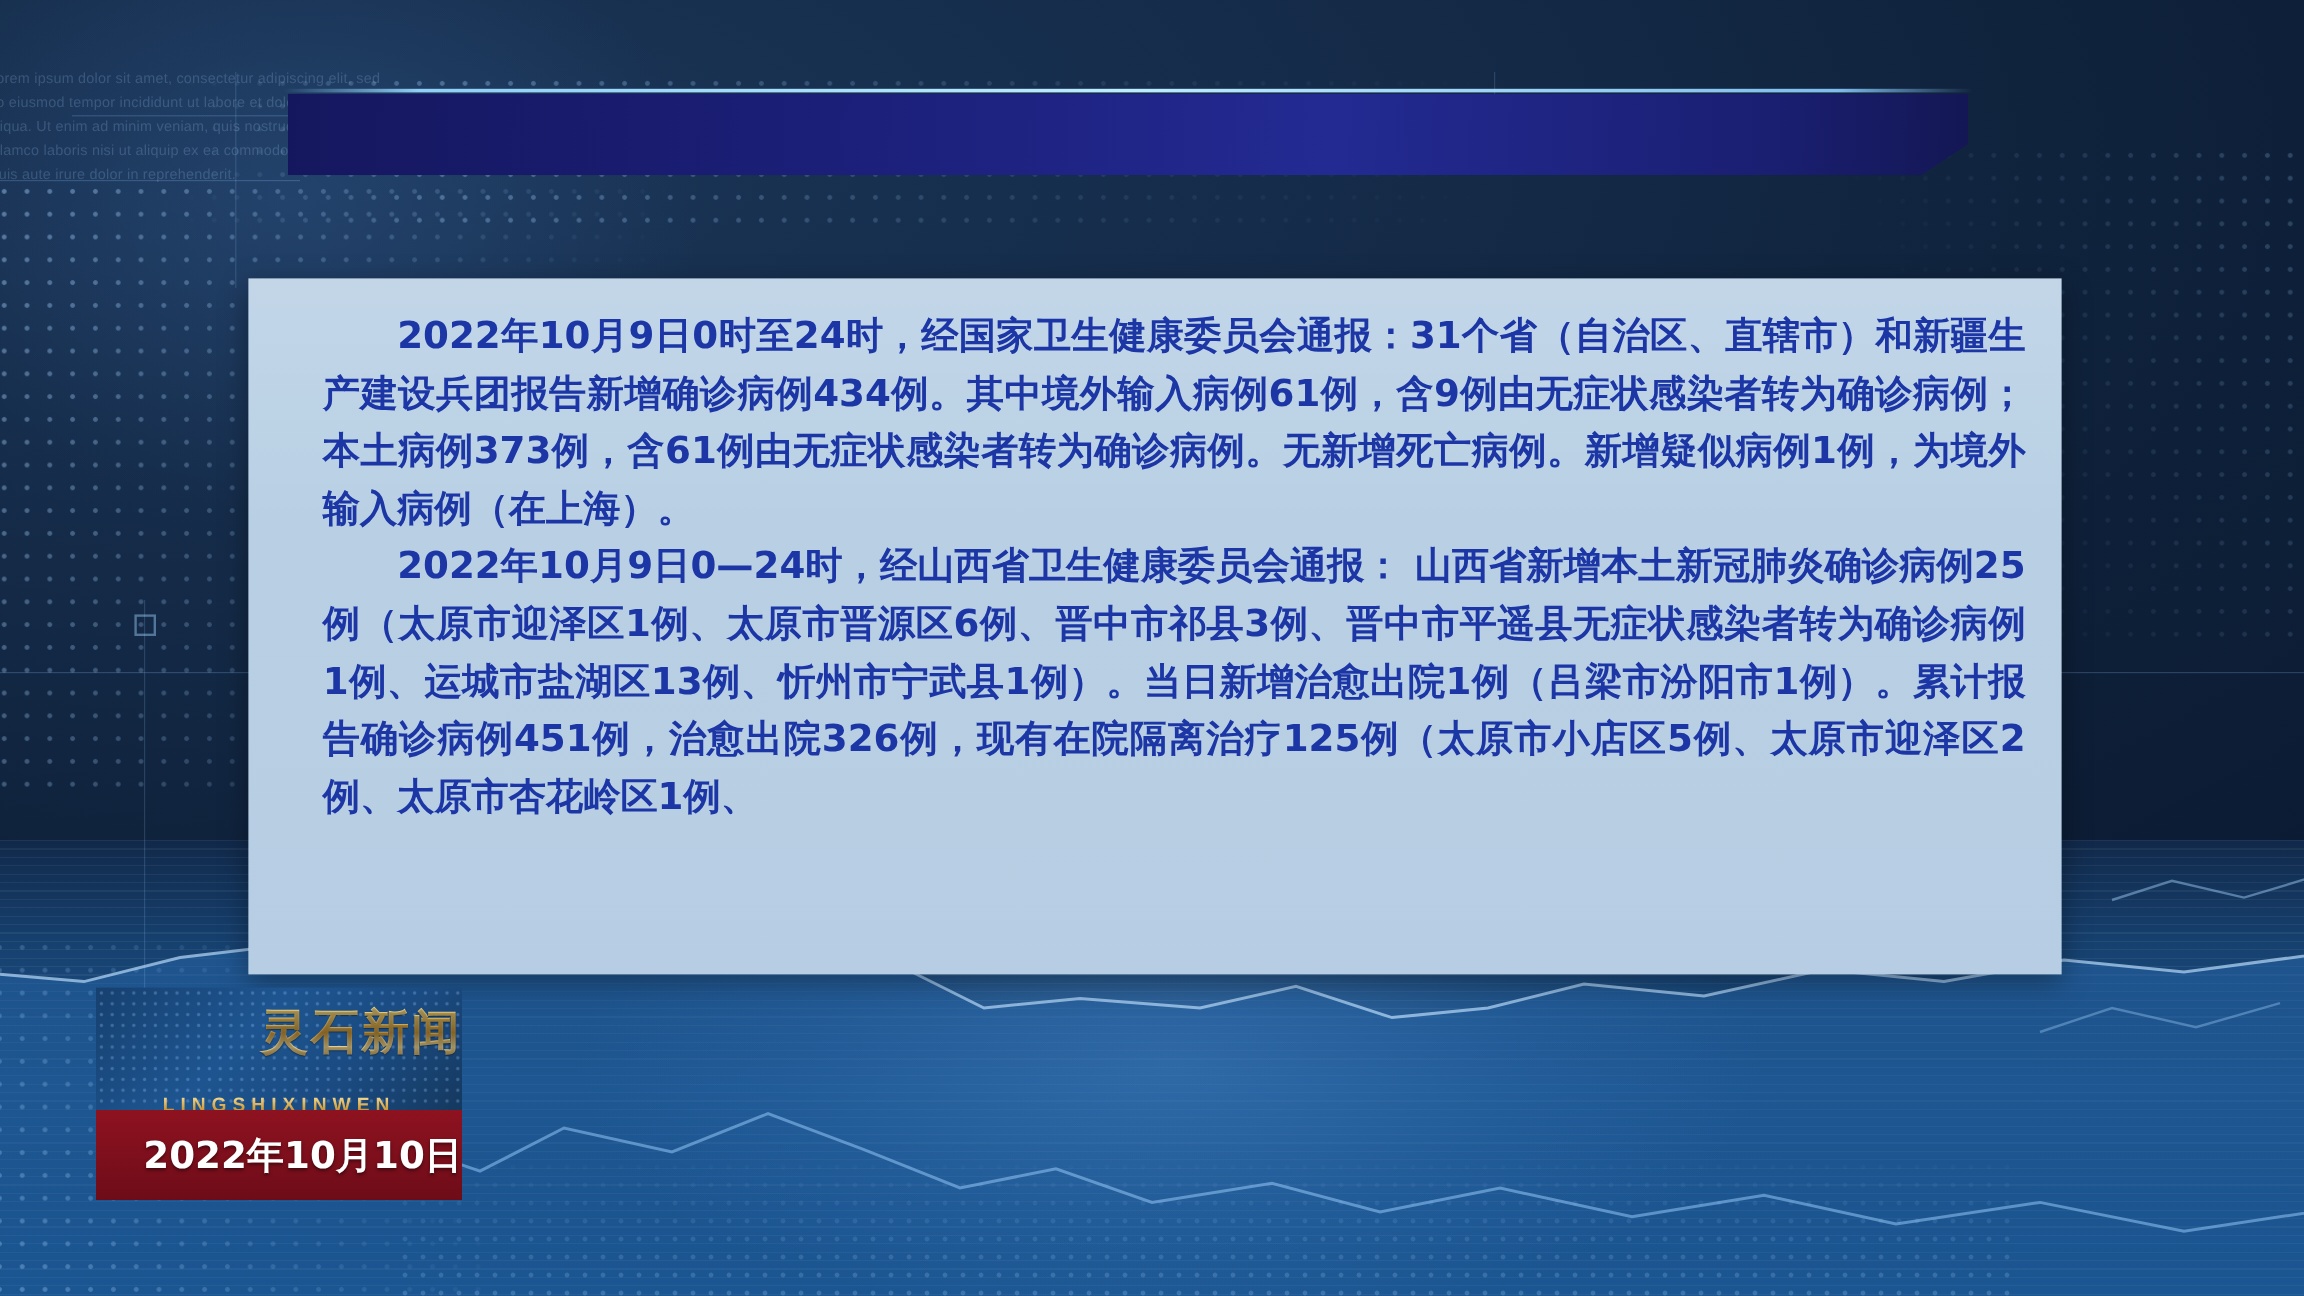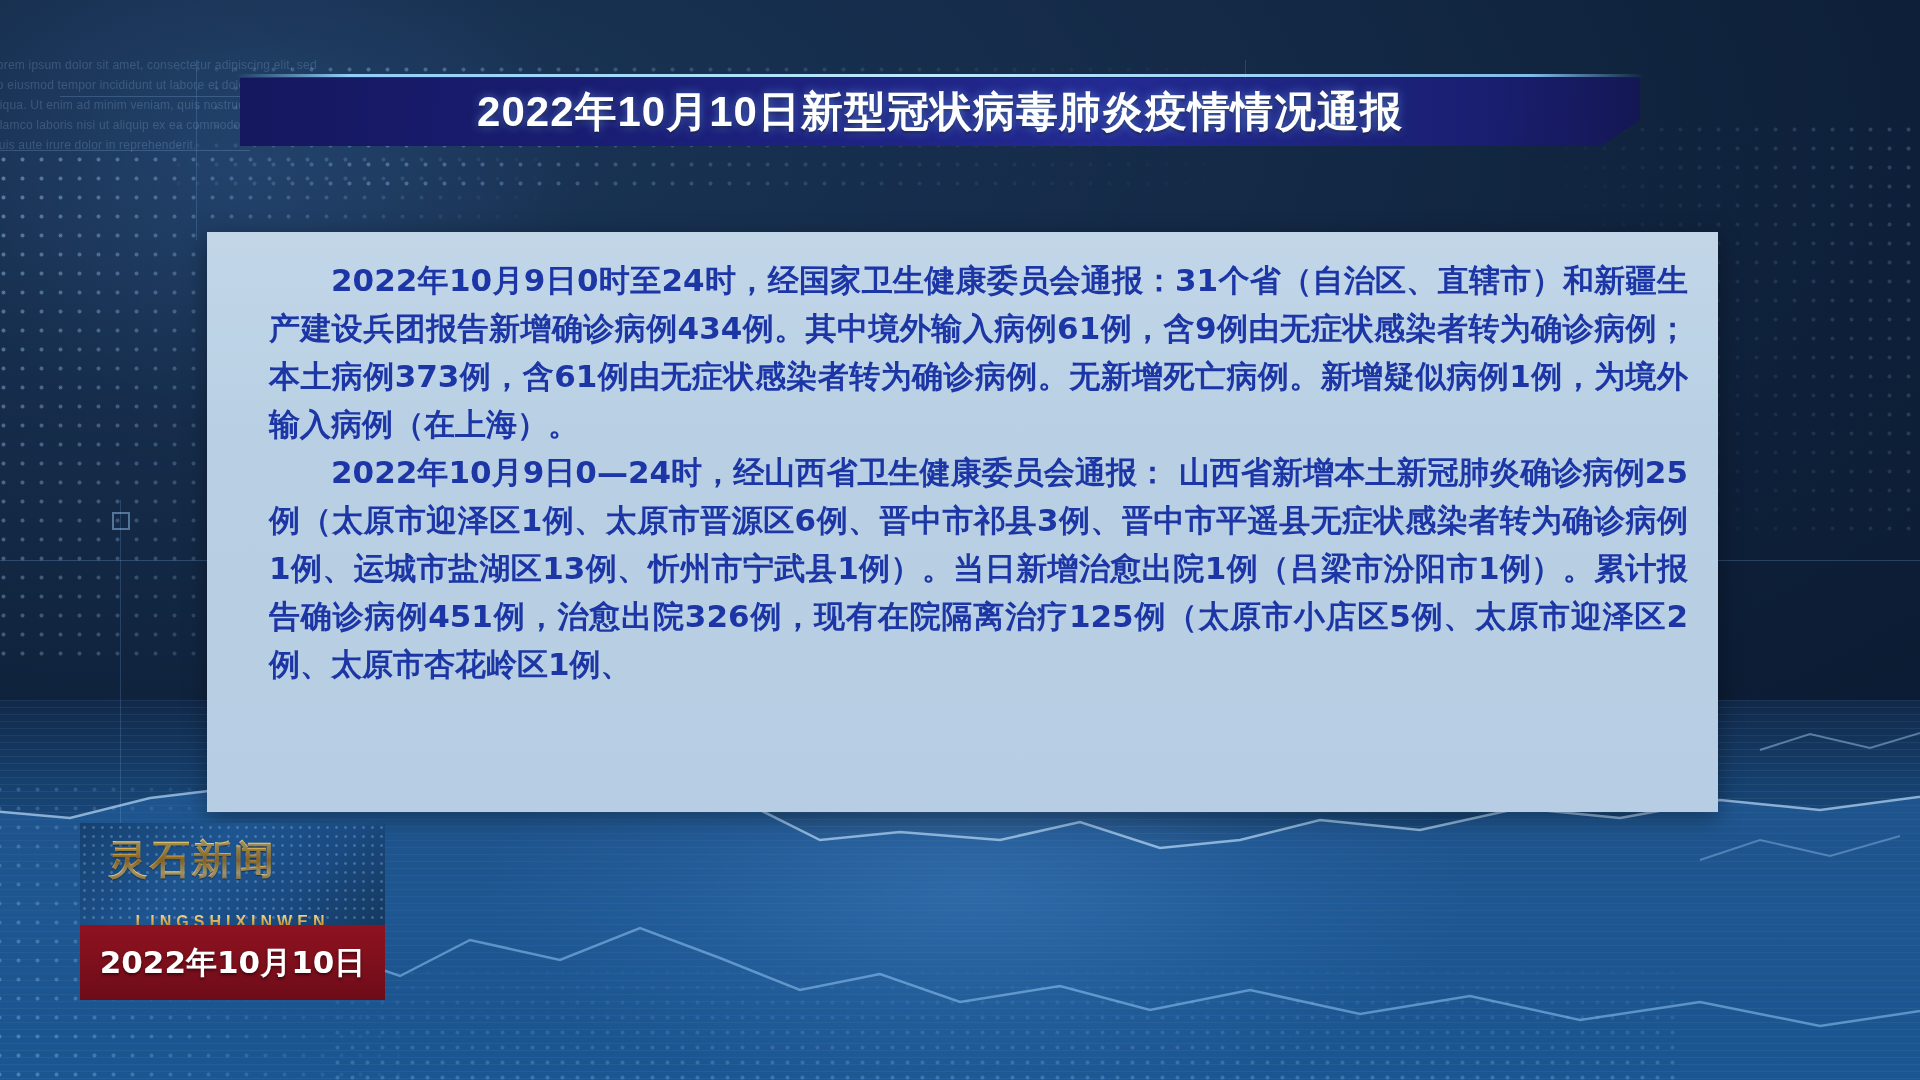--- a/index.html
+++ b/index.html
@@ -122,21 +122,21 @@
     background:linear-gradient(135deg,#16406f 0%,#1e5590 40%,#1a4a80 70%,#15395f 100%);
     overflow:hidden;
   }
   .logo-box::after{
     content:""; position:absolute; inset:0;
     background-image:radial-gradient(circle, rgba(150,200,255,.30) 1px, rgba(0,0,0,0) 1.8px);
     background-size:9px 9px;
   }
   .logo-cn{
     position:absolute; left:0; right:0; top:9px;
-    text-align:left;
+    text-align:right;
     font-family:"DejaVu Sans","Liberation Sans",sans-serif;
     font-weight:bold; font-size:40px; letter-spacing:2px;
     background:linear-gradient(180deg,#fdf0b8 0%,#eec96a 26%,#c9963a 52%,#f4dc97 74%,#b8822c 100%);
     -webkit-background-clip:text; background-clip:text;
     color:transparent;
     -webkit-text-fill-color:transparent;
     text-shadow:0 1px 1px rgba(0,0,0,.35);
     z-index:2;
     margin-left:28px;
   }
@@ -147,21 +147,21 @@
     font-weight:bold; font-size:16px; letter-spacing:5px;
     background:linear-gradient(180deg,#f6e0a0 0%,#d8a748 50%,#a9781f 100%);
     -webkit-background-clip:text; background-clip:text;
     color:transparent; -webkit-text-fill-color:transparent;
     z-index:2;
     margin-top:32px;
   }
   .date-box{
     position:absolute; left:80px; top:925px; width:305px; height:75px;
     background:linear-gradient(180deg,#8e1220 0%,#7d0f1c 55%,#6d0c18 100%);
-    display:flex; align-items:center; justify-content:center;
+    display:flex; align-items:center; justify-content:flex-end;
   }
   .date-text{
     color:#fff; font-weight:bold; font-size:31px; letter-spacing:0px;
     font-family:"DejaVu Sans","Liberation Sans",sans-serif;
     text-shadow:0 2px 3px rgba(0,0,0,.5);
   }
 </style>
 </head>
 <body>
 
@@ -206,21 +206,20 @@
   <div class="hairline" style="left:0px;   top:560px; width:210px;"></div>
   <div class="vline" style="left:120px; top:500px; height:340px;"></div>
   <div class="vline" style="left:196px; top:60px;  height:180px;"></div>
   <div class="vline" style="left:1245px;top:60px;  height:40px;"></div>
   <div class="hairline" style="left:1640px;top:560px; width:280px;"></div>
 
   <div style="position:absolute;left:112px;top:512px;width:18px;height:18px;border:2px solid rgba(160,210,255,.45);"></div>
 
   <div class="title-band-top"></div>
   <div class="title-band"></div>
-  <div class="title-text">2022年10月10日新型冠状病毒肺炎疫情情况通报</div>
 
   <div class="panel">
     <p>2022年10月9日0时至24时，经国家卫生健康委员会通报：31个省（自治区、直辖市）和新疆生产建设兵团报告新增确诊病例434例。其中境外输入病例61例，含9例由无症状感染者转为确诊病例；本土病例373例，含61例由无症状感染者转为确诊病例。无新增死亡病例。新增疑似病例1例，为境外输入病例（在上海）。</p>
     <p>2022年10月9日0—24时，经山西省卫生健康委员会通报： 山西省新增本土新冠肺炎确诊病例25例（太原市迎泽区1例、太原市晋源区6例、晋中市祁县3例、晋中市平遥县无症状感染者转为确诊病例1例、运城市盐湖区13例、忻州市宁武县1例）。当日新增治愈出院1例（吕梁市汾阳市1例）。累计报告确诊病例451例，治愈出院326例，现有在院隔离治疗125例（太原市小店区5例、太原市迎泽区2例、太原市杏花岭区1例、</p>
   </div>
 
   <div class="logo-box">
     <div class="logo-cn">灵石新闻</div>
     <div class="logo-en">LINGSHIXINWEN</div>
   </div>

